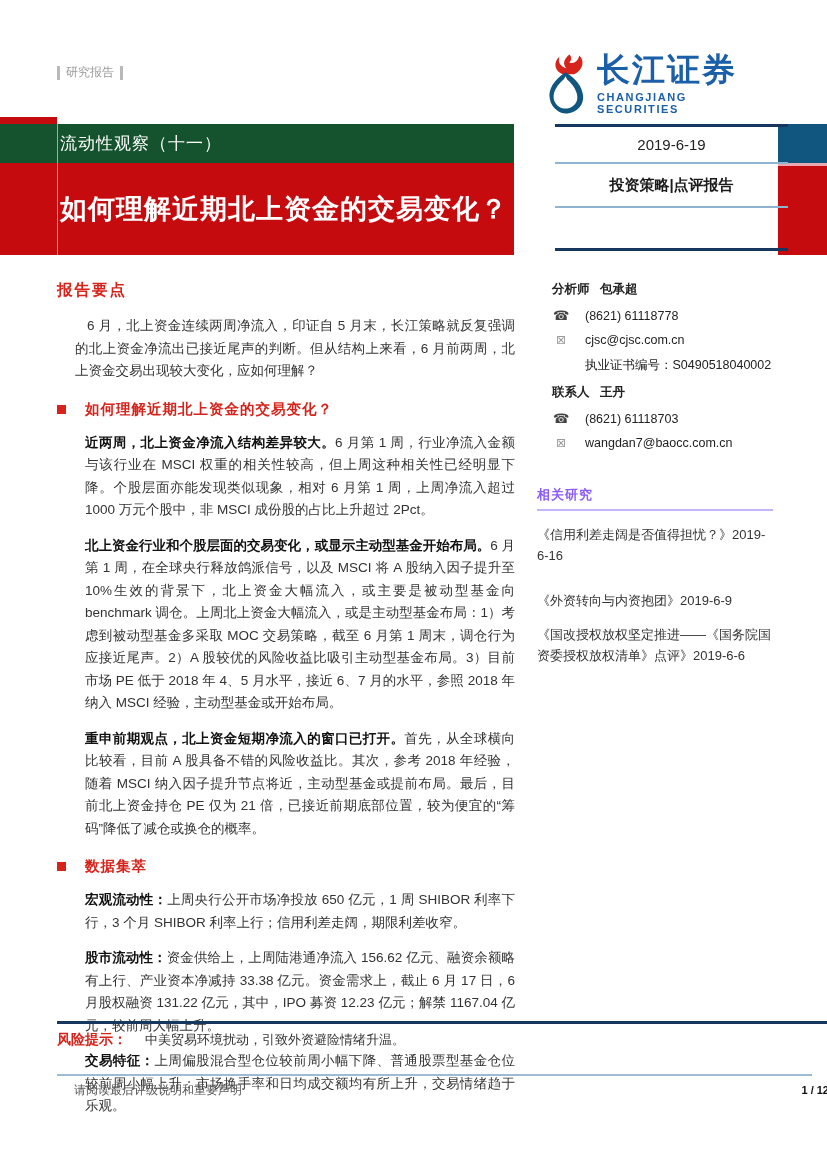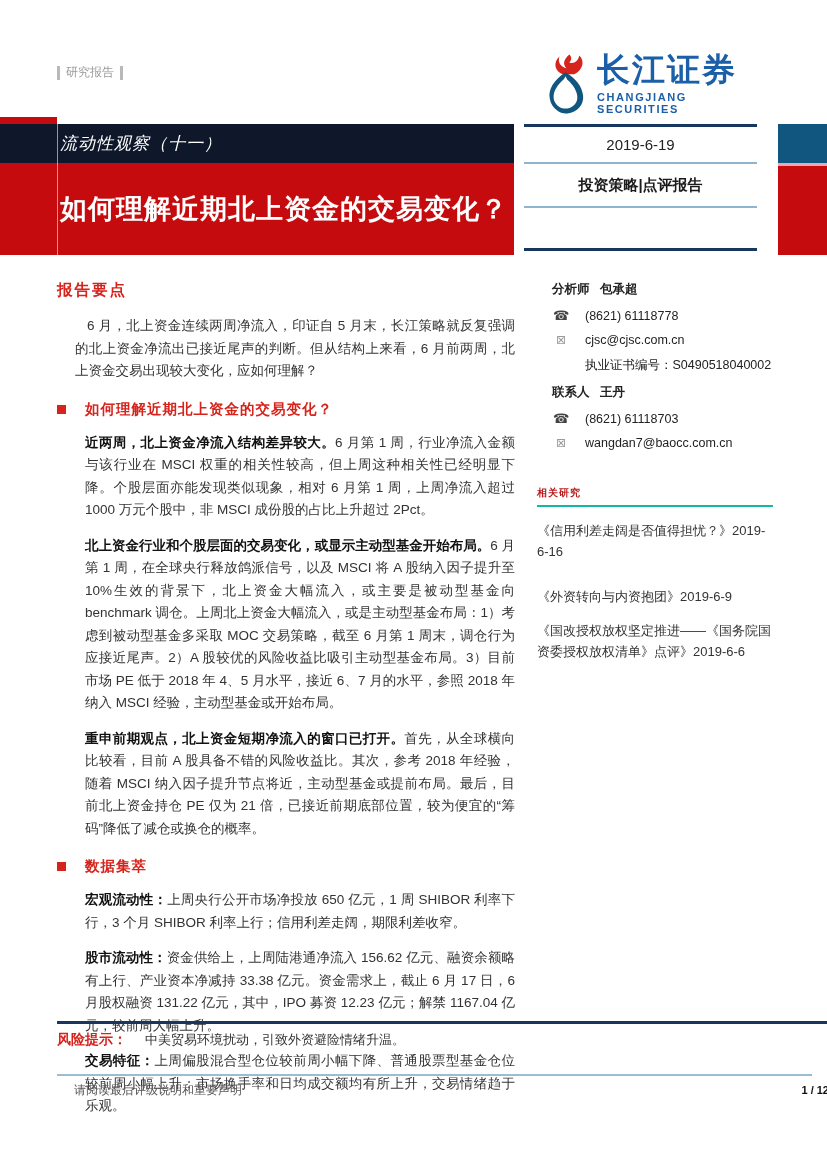--- a/index.html
+++ b/index.html
@@ -12,33 +12,33 @@
     display:flex; align-items:center; gap:6px; }
   .research-tag .bar { width:3px; height:14px; background:#b9b9b9; display:inline-block; }
   .logo { position:absolute; left:540px; top:52px; width:230px; height:66px; display:flex; align-items:flex-start; }
   .logo-mark { width:52px; height:64px; }
   .logo-text { margin-left:6px; display:flex; flex-direction:column; }
   .logo-cn { font-size:33px; font-weight:bold; color:#1b5fa8; letter-spacing:2px; line-height:36px; }
   .logo-en { font-size:11px; font-weight:bold; color:#1b5fa8; letter-spacing:1.6px; margin-top:3px; }
 
   
   .sliver-red { position:absolute; left:0; top:117px; width:57px; height:7px; background:#c50b0e; }
-  .banner-blue { position:absolute; left:0; top:124px; width:514px; height:39px; background:#0f172a;
-    display:flex; align-items:center;font-style:italic; }
+  .banner-blue { position:absolute; left:0; top:124px; width:514px; height:39px; background:#14532d;
+    display:flex; align-items:center; }
   .banner-blue .t { margin-left:60px; color:#fff; font-size:17px; letter-spacing:1px; }
   .banner-red { position:absolute; left:0; top:163px; width:514px; height:92px; background:#c50b0e;
     display:flex; align-items:center; }
   .banner-red .t { margin-left:60px; color:#fff; font-size:27px; font-weight:bold; letter-spacing:1px; }
   .banner-vline { position:absolute; left:57px; top:124px; width:1px; height:131px; background:rgba(255,255,255,.55); }
   .edge-blue { position:absolute; left:778px; top:124px; width:49px; height:39px; background:#10567e; }
   .edge-pink { position:absolute; left:778px; top:163px; width:49px; height:3px; background:#e8aab2; }
   .edge-red  { position:absolute; left:778px; top:166px; width:49px; height:89px; background:#c50b0e; }
 
   
-  .infobox { position:absolute; left:524px; top:124px; width:233px; height:130px;text-align:center; }
+  .infobox { position:absolute; left:555px; top:124px; width:233px; height:130px;text-align:center; }
   .hl-dark { height:3px; background:#17375e; }
   .hl-light { height:2px; background:#8fb4d0; }
   .info-date { height:35px; display:flex; align-items:center; justify-content:center;
     font-size:15px; color:#222; }
   .info-cat { height:42px; display:flex; align-items:center; justify-content:center;
     font-size:15px; font-weight:bold; color:#1a1a1a; }
   .infobox .spacer { height:40px; }
 
   
   .main-col { position:absolute; left:57px; top:280px; width:458px; }
@@ -54,22 +54,22 @@
   
   .sidebar { position:absolute; left:537px; top:281px; width:240px; }
   .sb-row { display:flex; align-items:baseline; margin-bottom:10px; font-size:12.5px; color:#222; }
   .sb-label { width:48px; font-weight:bold; flex:none;margin-left:15px; }
   .sb-name { font-weight:bold; }
   .sb-icon { width:48px; flex:none; text-align:center; font-size:13px; color:#444; }
   .sb-icon.mail { color:#9a9a9a; font-size:12px; }
   .sb-val { color:#222; }
   .license { margin-left:48px; }
   .related { position:absolute; left:537px; top:486px; width:236px; }
-  .related-heading { font-size:10px; font-weight:bold; color:#b91c1c; letter-spacing:1px;
-    border-bottom:2px solid #14b8a6; padding-bottom:5px; }
+  .related-heading { font-size:13px; font-weight:bold; color:#8b5cf6; letter-spacing:1px;
+    border-bottom:2px solid #c4b5fd; padding-bottom:5px; }
   .related-item { font-size:13px; color:#333; line-height:21px; margin-top:13px; }
   .related-item.gap { margin-top:24px; }
 
   
   .risk-line { position:absolute; left:57px; top:1021px; width:770px; height:3px; background:#17375e; }
   .risk-row { position:absolute; left:57px; top:1031px; width:760px; display:flex; align-items:baseline; }
   .risk-label { color:#d6231b; font-size:14px; font-weight:bold; margin-right:18px; }
   .risk-text { color:#333; font-size:13px; }
   .footer-line { position:absolute; left:57px; top:1074px; width:755px; height:2px; background:#9cbcd4; }
   .footer { position:absolute; left:74px; top:1082px; width:755px; display:flex;

